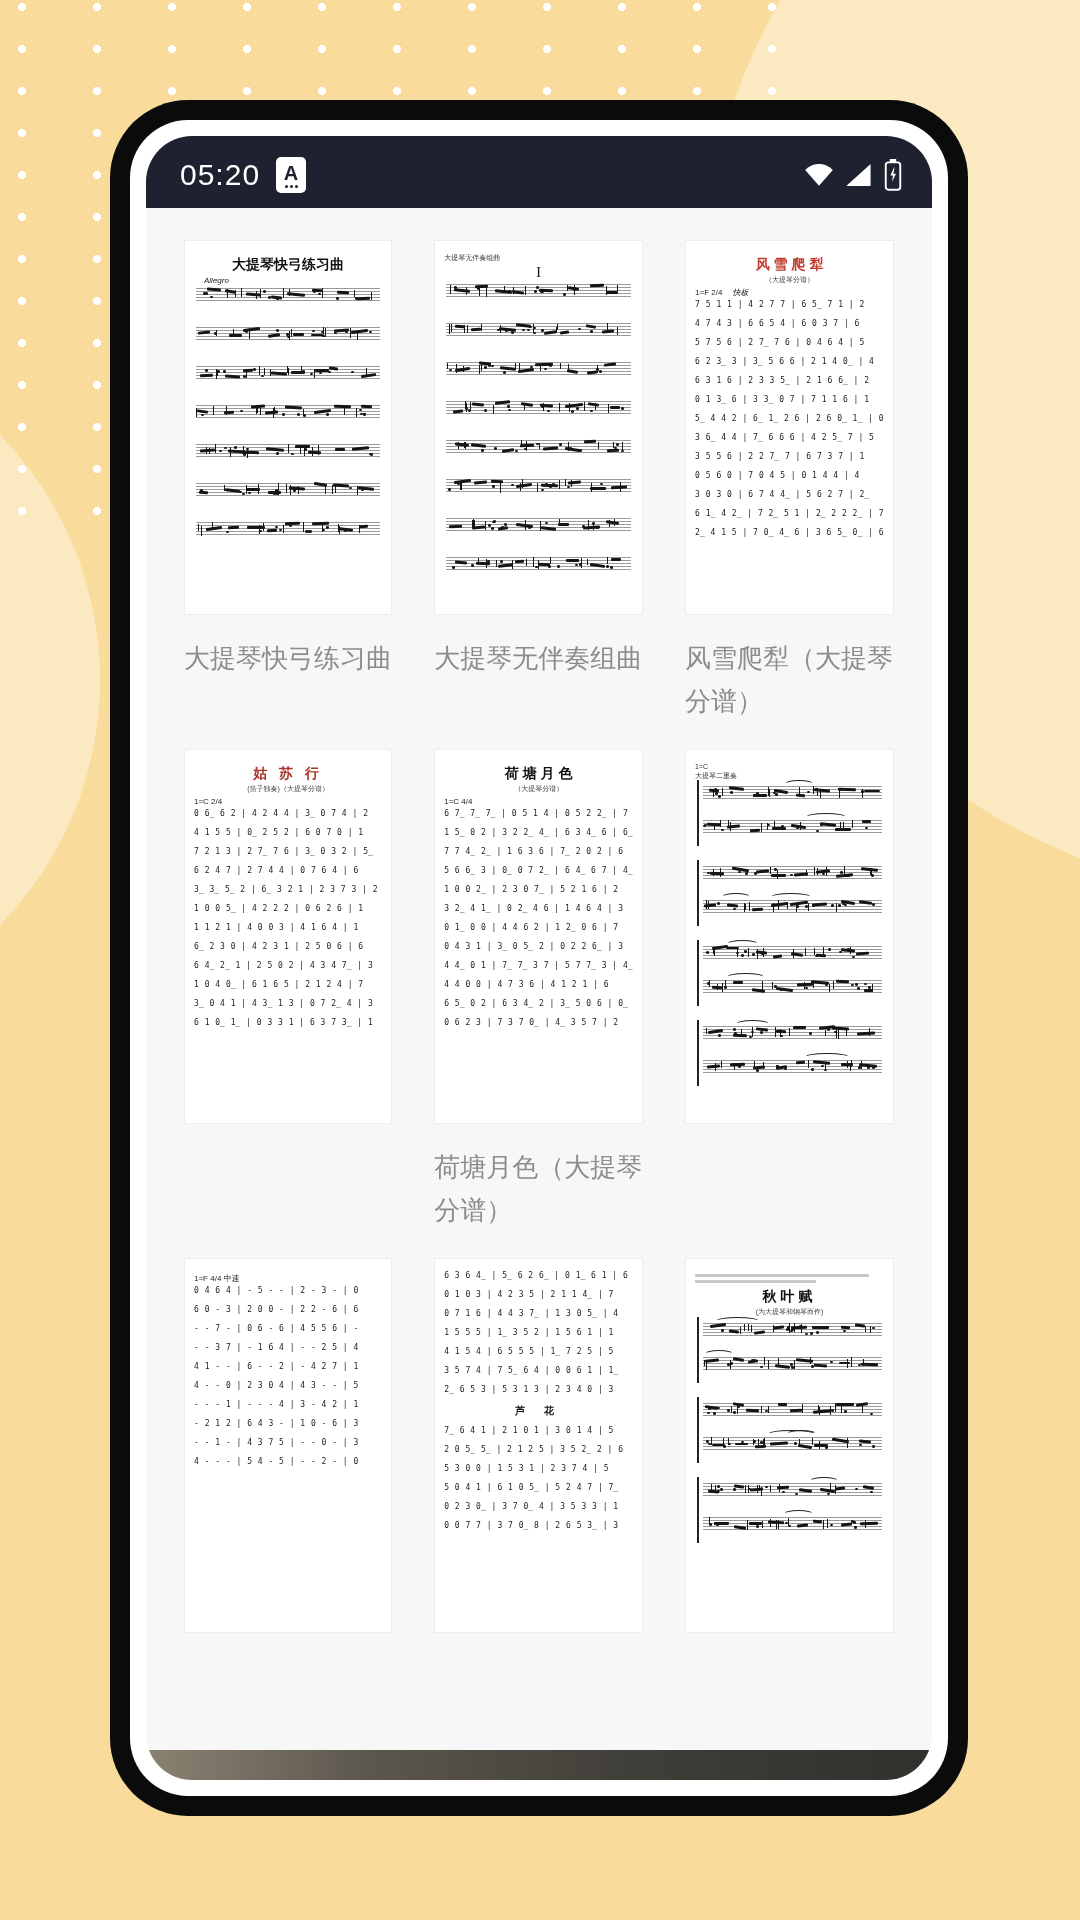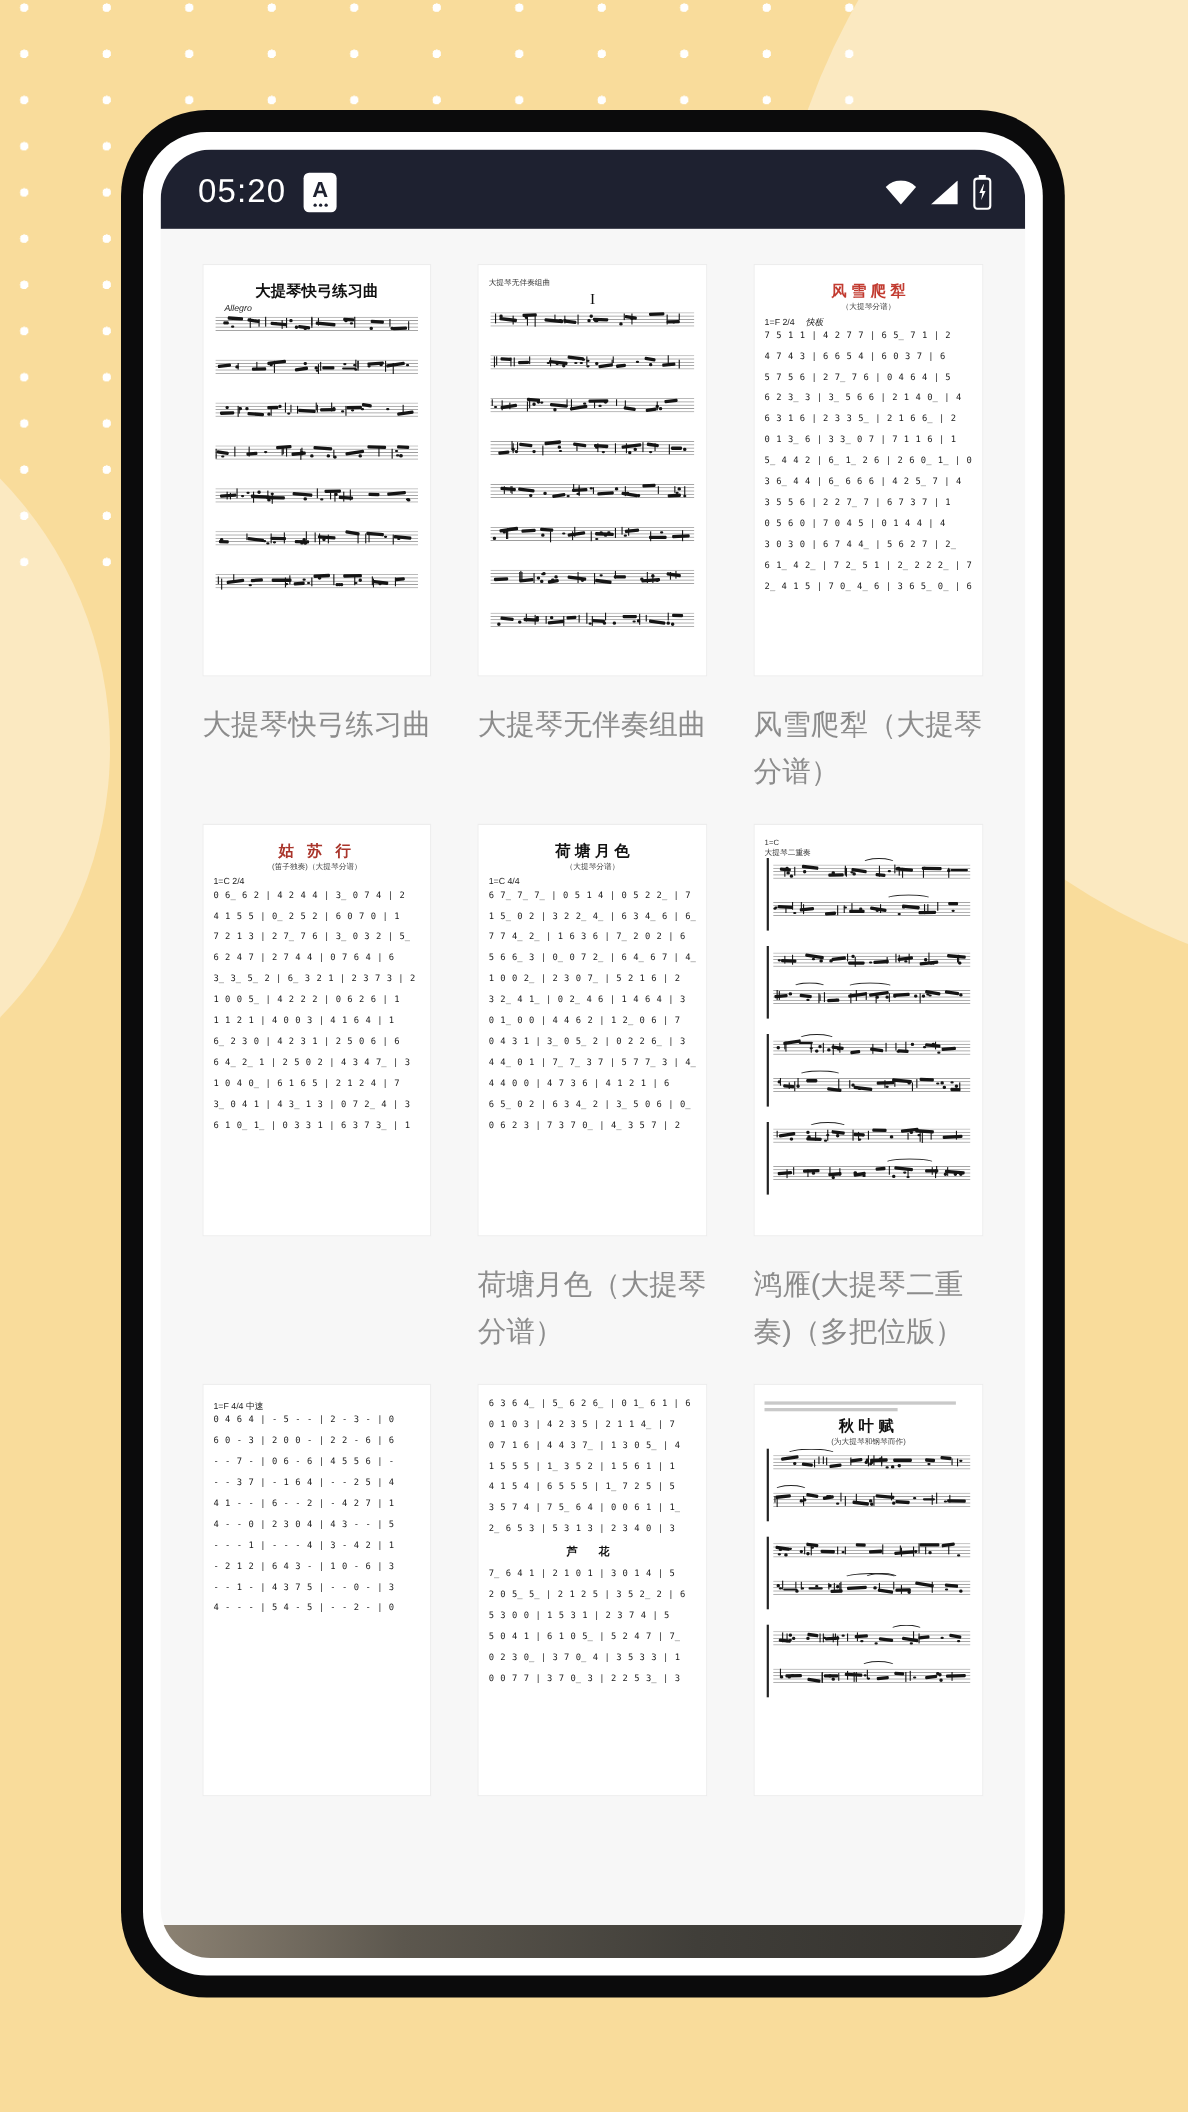--- a/index.html
+++ b/index.html
@@ -614,21 +614,21 @@
         <span style="font-style:italic">快板</span>
       </div>
       <div class="art">
                     <div class="jrow">7 5 1 1 | 4 2 7 7 | 6 5̲ 7 1 | 2</div>
                     <div class="jrow">4 7 4 3 | 6 6 5 4 | 6 0 3 7 | 6</div>
                     <div class="jrow">5 7 5 6 | 2 7̲ 7 6 | 0 4 6 4 | 5</div>
                     <div class="jrow">6 2 3̲ 3 | 3̲ 5 6 6 | 2 1 4 0̲ | 4</div>
                     <div class="jrow">6 3 1 6 | 2 3 3 5̲ | 2 1 6 6̲ | 2</div>
                     <div class="jrow">0 1 3̲ 6 | 3 3̲ 0 7 | 7 1 1 6 | 1</div>
                     <div class="jrow">5̲ 4 4 2 | 6̲ 1̲ 2 6 | 2 6 0̲ 1̲ | 0</div>
-                    <div class="jrow">3 6̲ 4 4 | 6̲ 6 6 6 | 4 2 5̲ 7 | 4</div>
+                    <div class="jrow">3 6̲ 4 4 | 7̲ 6 6 6 | 4 2 5̲ 7 | 5</div>
                     <div class="jrow">3 5 5 6 | 2 2 7̲ 7 | 6 7 3 7 | 1</div>
                     <div class="jrow">0 5 6 0 | 7 0 4 5 | 0 1 4 4 | 4</div>
                     <div class="jrow">3 0 3 0 | 6 7 4 4̲ | 5 6 2 7 | 2̲</div>
                     <div class="jrow">6 1̲ 4 2̲ | 7 2̲ 5 1 | 2̲ 2 2 2̲ | 7</div>
                     <div class="jrow">2̲ 4 1 5 | 7 0̲ 4̲ 6 | 3 6 5̲ 0̲ | 6</div>
                   </div>
     </div>
     <div class="caption">风雪爬犁（大提琴分谱）</div>
   </div>
 
@@ -958,21 +958,20 @@
                         <span class="stem" style="height: 7.94266px; left: 82.3429%; top: 2.7136px;"></span>
                         <span class="ndot" style="left: 67.5553%; top: 8.66733px;"></span>
                         <span class="stem" style="height: 7.9889px; left: 6.88915%; top: 2.75447px;"></span>
                         <span class="ndot" style="left: 65.9269%; top: 4.69506px;"></span>
                       </div>
                       <span class="slur" style="width: 43.1114px; left: 57.6098%; top: 33px;"></span>
                       <span class="slur" style="width: 33.0743px; left: 19.7964%; top: 0px;"></span>
                     </div>
                   </div>
     </div>
-    <div class="caption">鸿雁(大提琴二重奏)（多把位版）</div>
   </div>
 
   <div class="item">
     <div class="card">
 
       <div class="keyrow">
         <span>1=F 4/4 中速</span>
         <span style="font-style:italic"></span>
       </div>
       <div class="art">
@@ -1001,21 +1000,21 @@
                     <div class="jrow">1 5 5 5 | 1̲ 3 5 2 | 1 5 6 1 | 1</div>
                     <div class="jrow">4 1 5 4 | 6 5 5 5 | 1̲ 7 2 5 | 5</div>
                     <div class="jrow">3 5 7 4 | 7 5̲ 6 4 | 0 0 6 1 | 1̲</div>
                     <div class="jrow">2̲ 6 5 3 | 5 3 1 3 | 2 3 4 0 | 3</div>
                     <div class="mid-title">芦 花</div>
                     <div class="jrow">7̲ 6 4 1 | 2 1 0 1 | 3 0 1 4 | 5</div>
                     <div class="jrow">2 0 5̲ 5̲ | 2 1 2 5 | 3 5 2̲ 2 | 6</div>
                     <div class="jrow">5 3 0 0 | 1 5 3 1 | 2 3 7 4 | 5</div>
                     <div class="jrow">5 0 4 1 | 6 1 0 5̲ | 5 2 4 7 | 7̲</div>
                     <div class="jrow">0 2 3 0̲ | 3 7 0̲ 4 | 3 5 3 3 | 1</div>
-                    <div class="jrow">0 0 7 7 | 3 7 0̲ 3 | 2 2 5 3̲ | 3</div>
+                    <div class="jrow">0 0 7 7 | 3 7 0̲ 8 | 2 6 5 3̲ | 3</div>
                   </div>
     </div>
     <div class="caption"></div>
   </div>
 
   <div class="item">
     <div class="card">
 
       <div class="deco-top" style="display: block;">
                     <i style="width:92%"></i>

